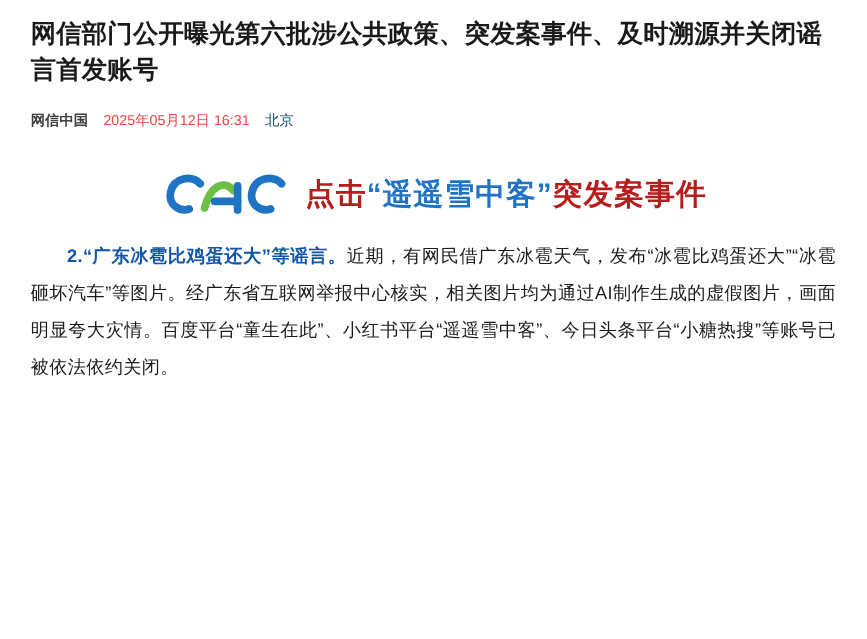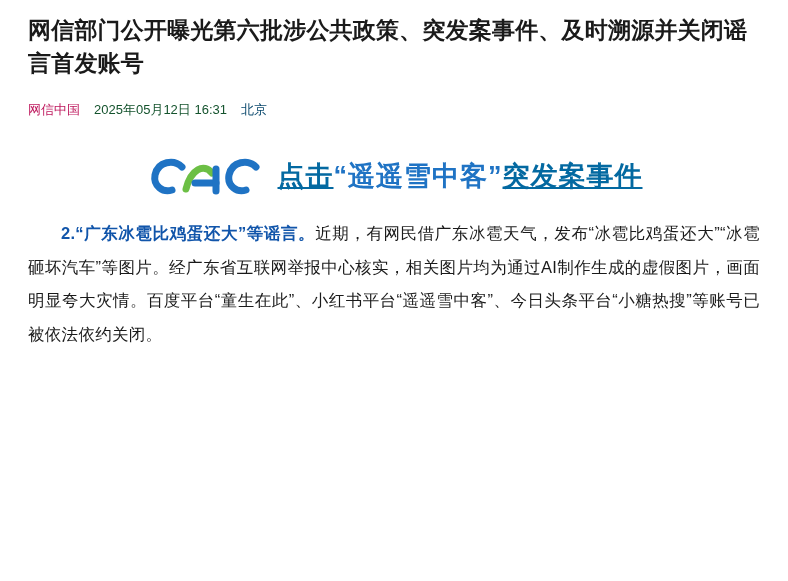--- a/index.html
+++ b/index.html
@@ -30,24 +30,25 @@
   }
   .meta-bar {
     margin-top: 20px;
     display: flex;
     align-items: center;
     gap: 14px;
     font-size: 13px;
     color: #8c8c8c;
   }
   .meta-source {
-    color: #be185d;
+    color: #404040;
+    font-weight: bold;
   }
   .meta-time {
-    color: #14532d;
+    color: #ef4444;
   }
   .meta-place {
     color: #0c4a6e;
   }
   .banner {
     margin-top: 26px;
     height: 62px;
     display: flex;
     align-items: center;
     justify-content: center;
@@ -59,22 +60,21 @@
     height: 46px;
   }
   .banner-text {
     font-size: 27px;
     font-weight: bold;
     letter-spacing: 1px;
     white-space: nowrap;
     font-family: "Liberation Sans", sans-serif;
   }
   .banner-dark {
-    color: #0369a1;
-    text-decoration: underline;
+    color: #b91c1c;
   }
   .banner-blue {
     color: #1f73c4;
   }
   .body-wrap {
     margin-top: 10px;
   }
   p.para {
     margin: 0 0 2px 0;
     font-size: 16.5px;

